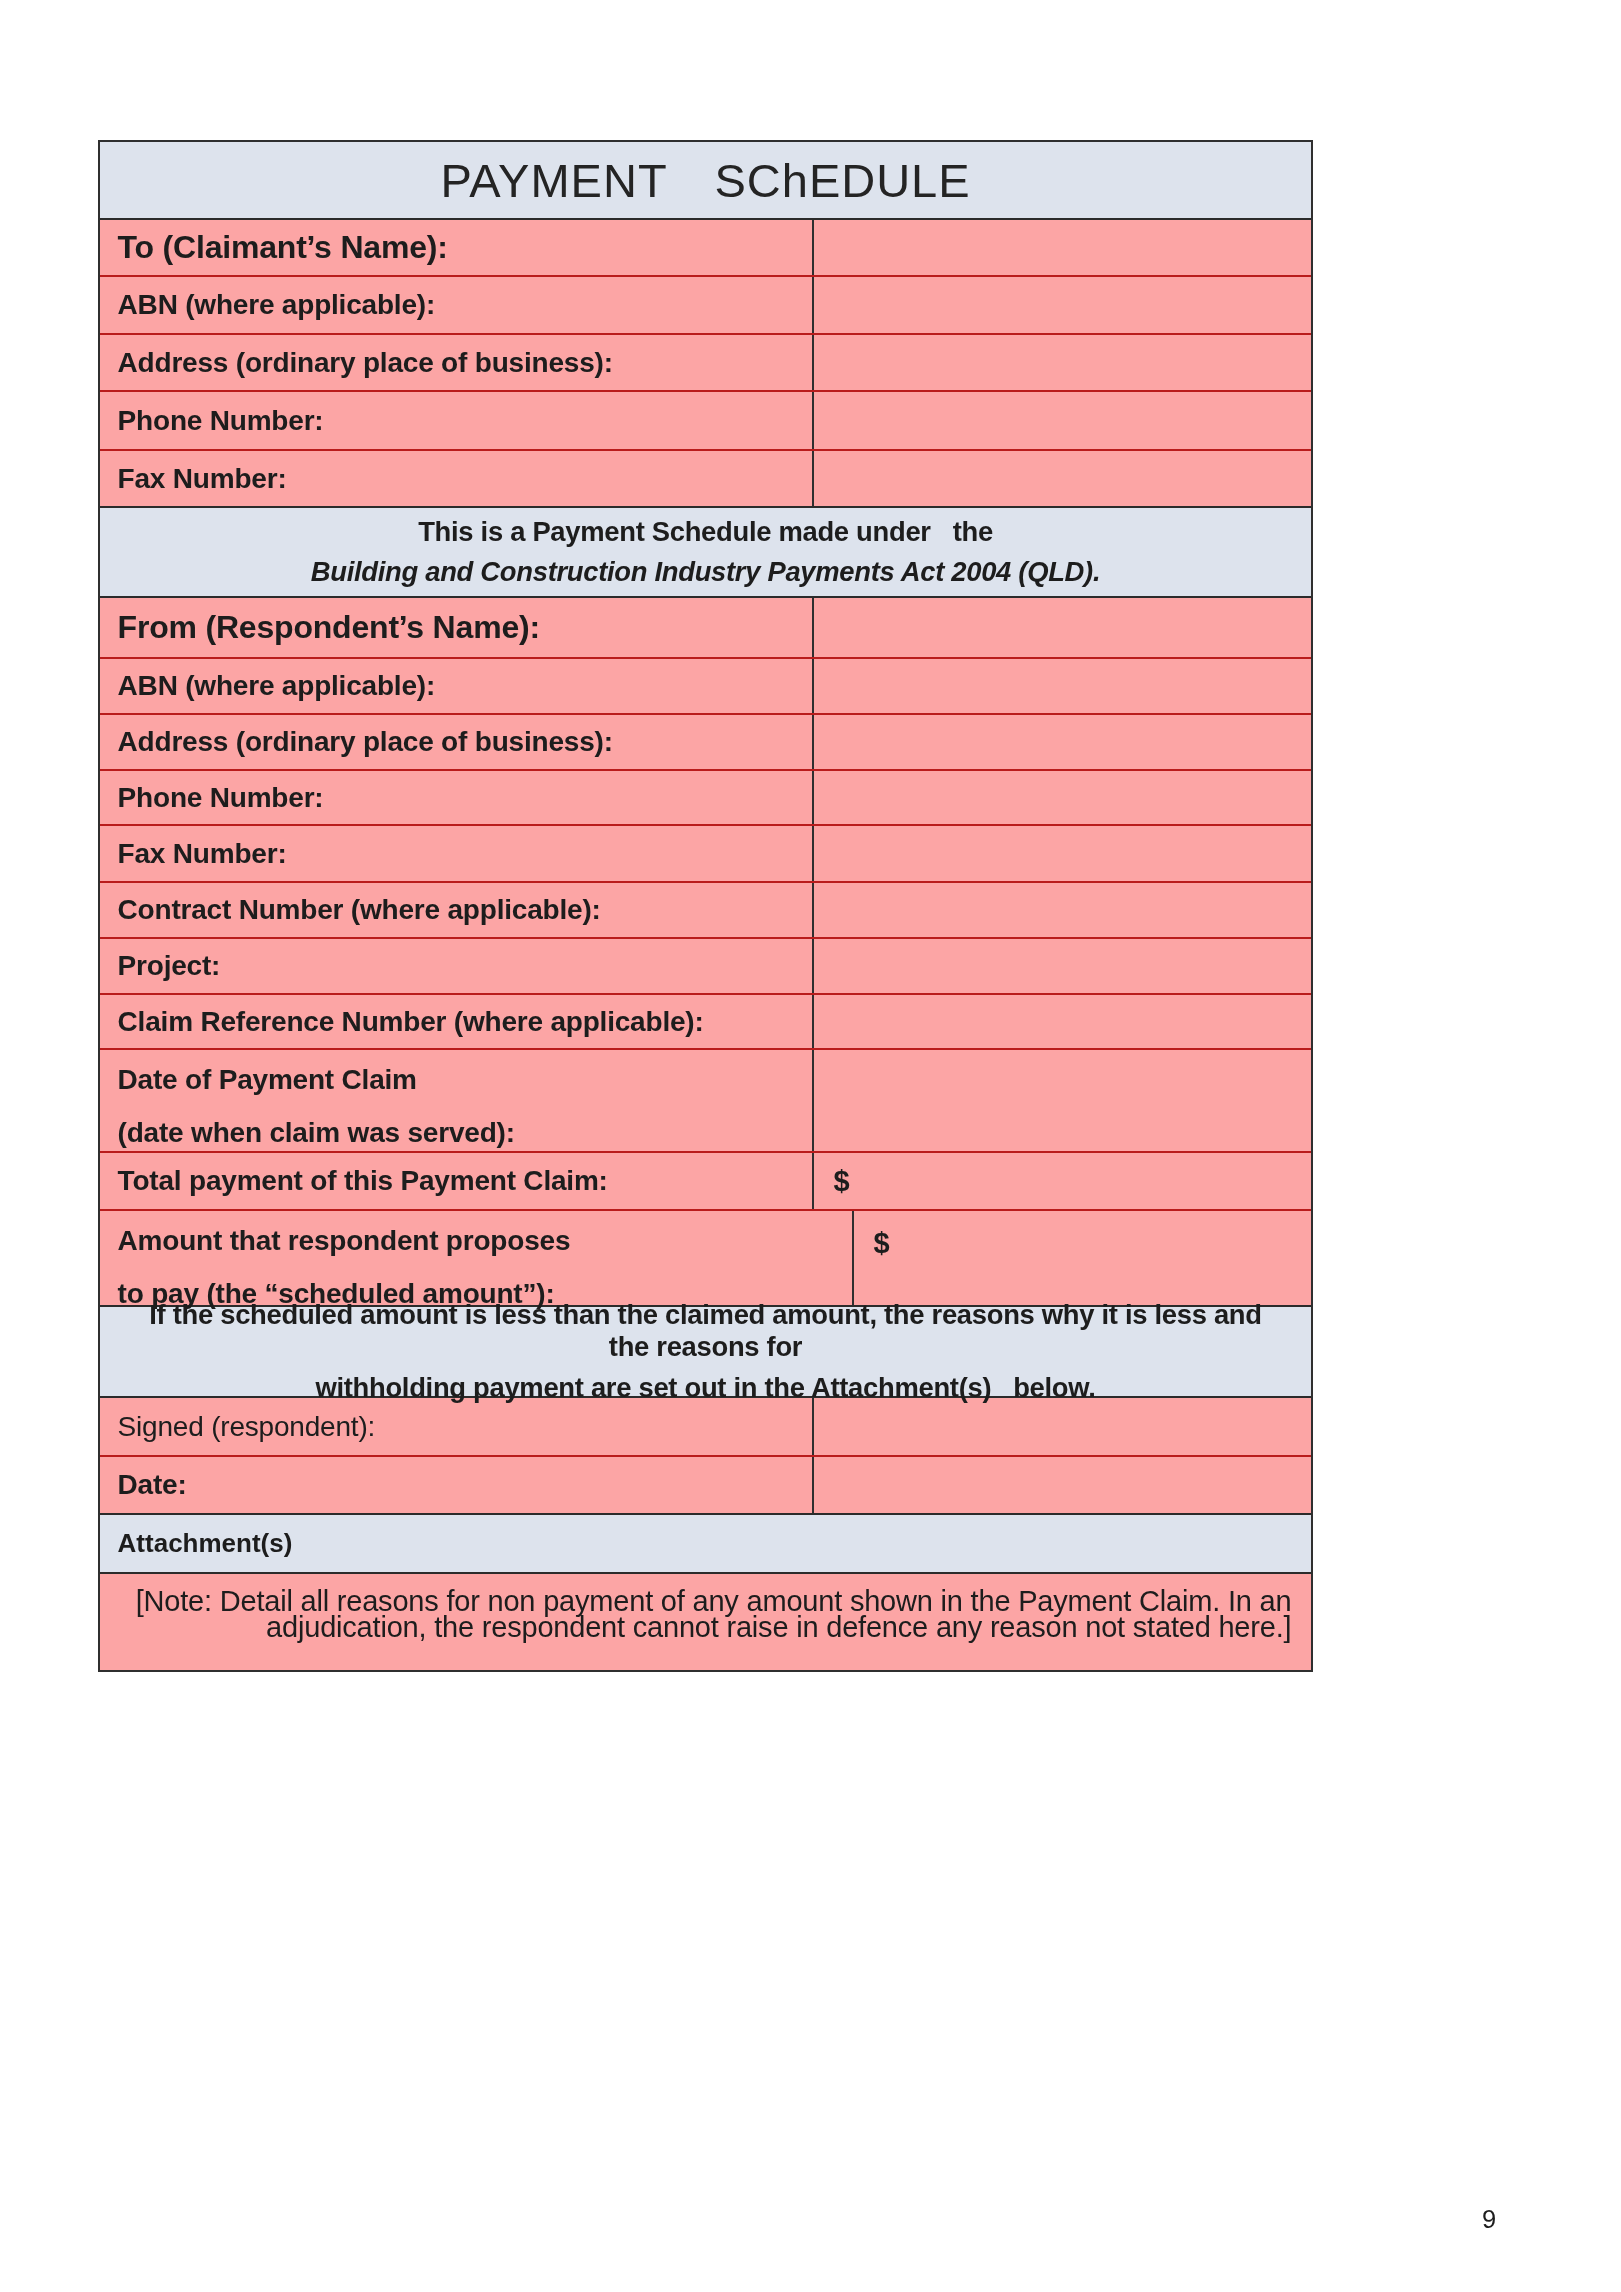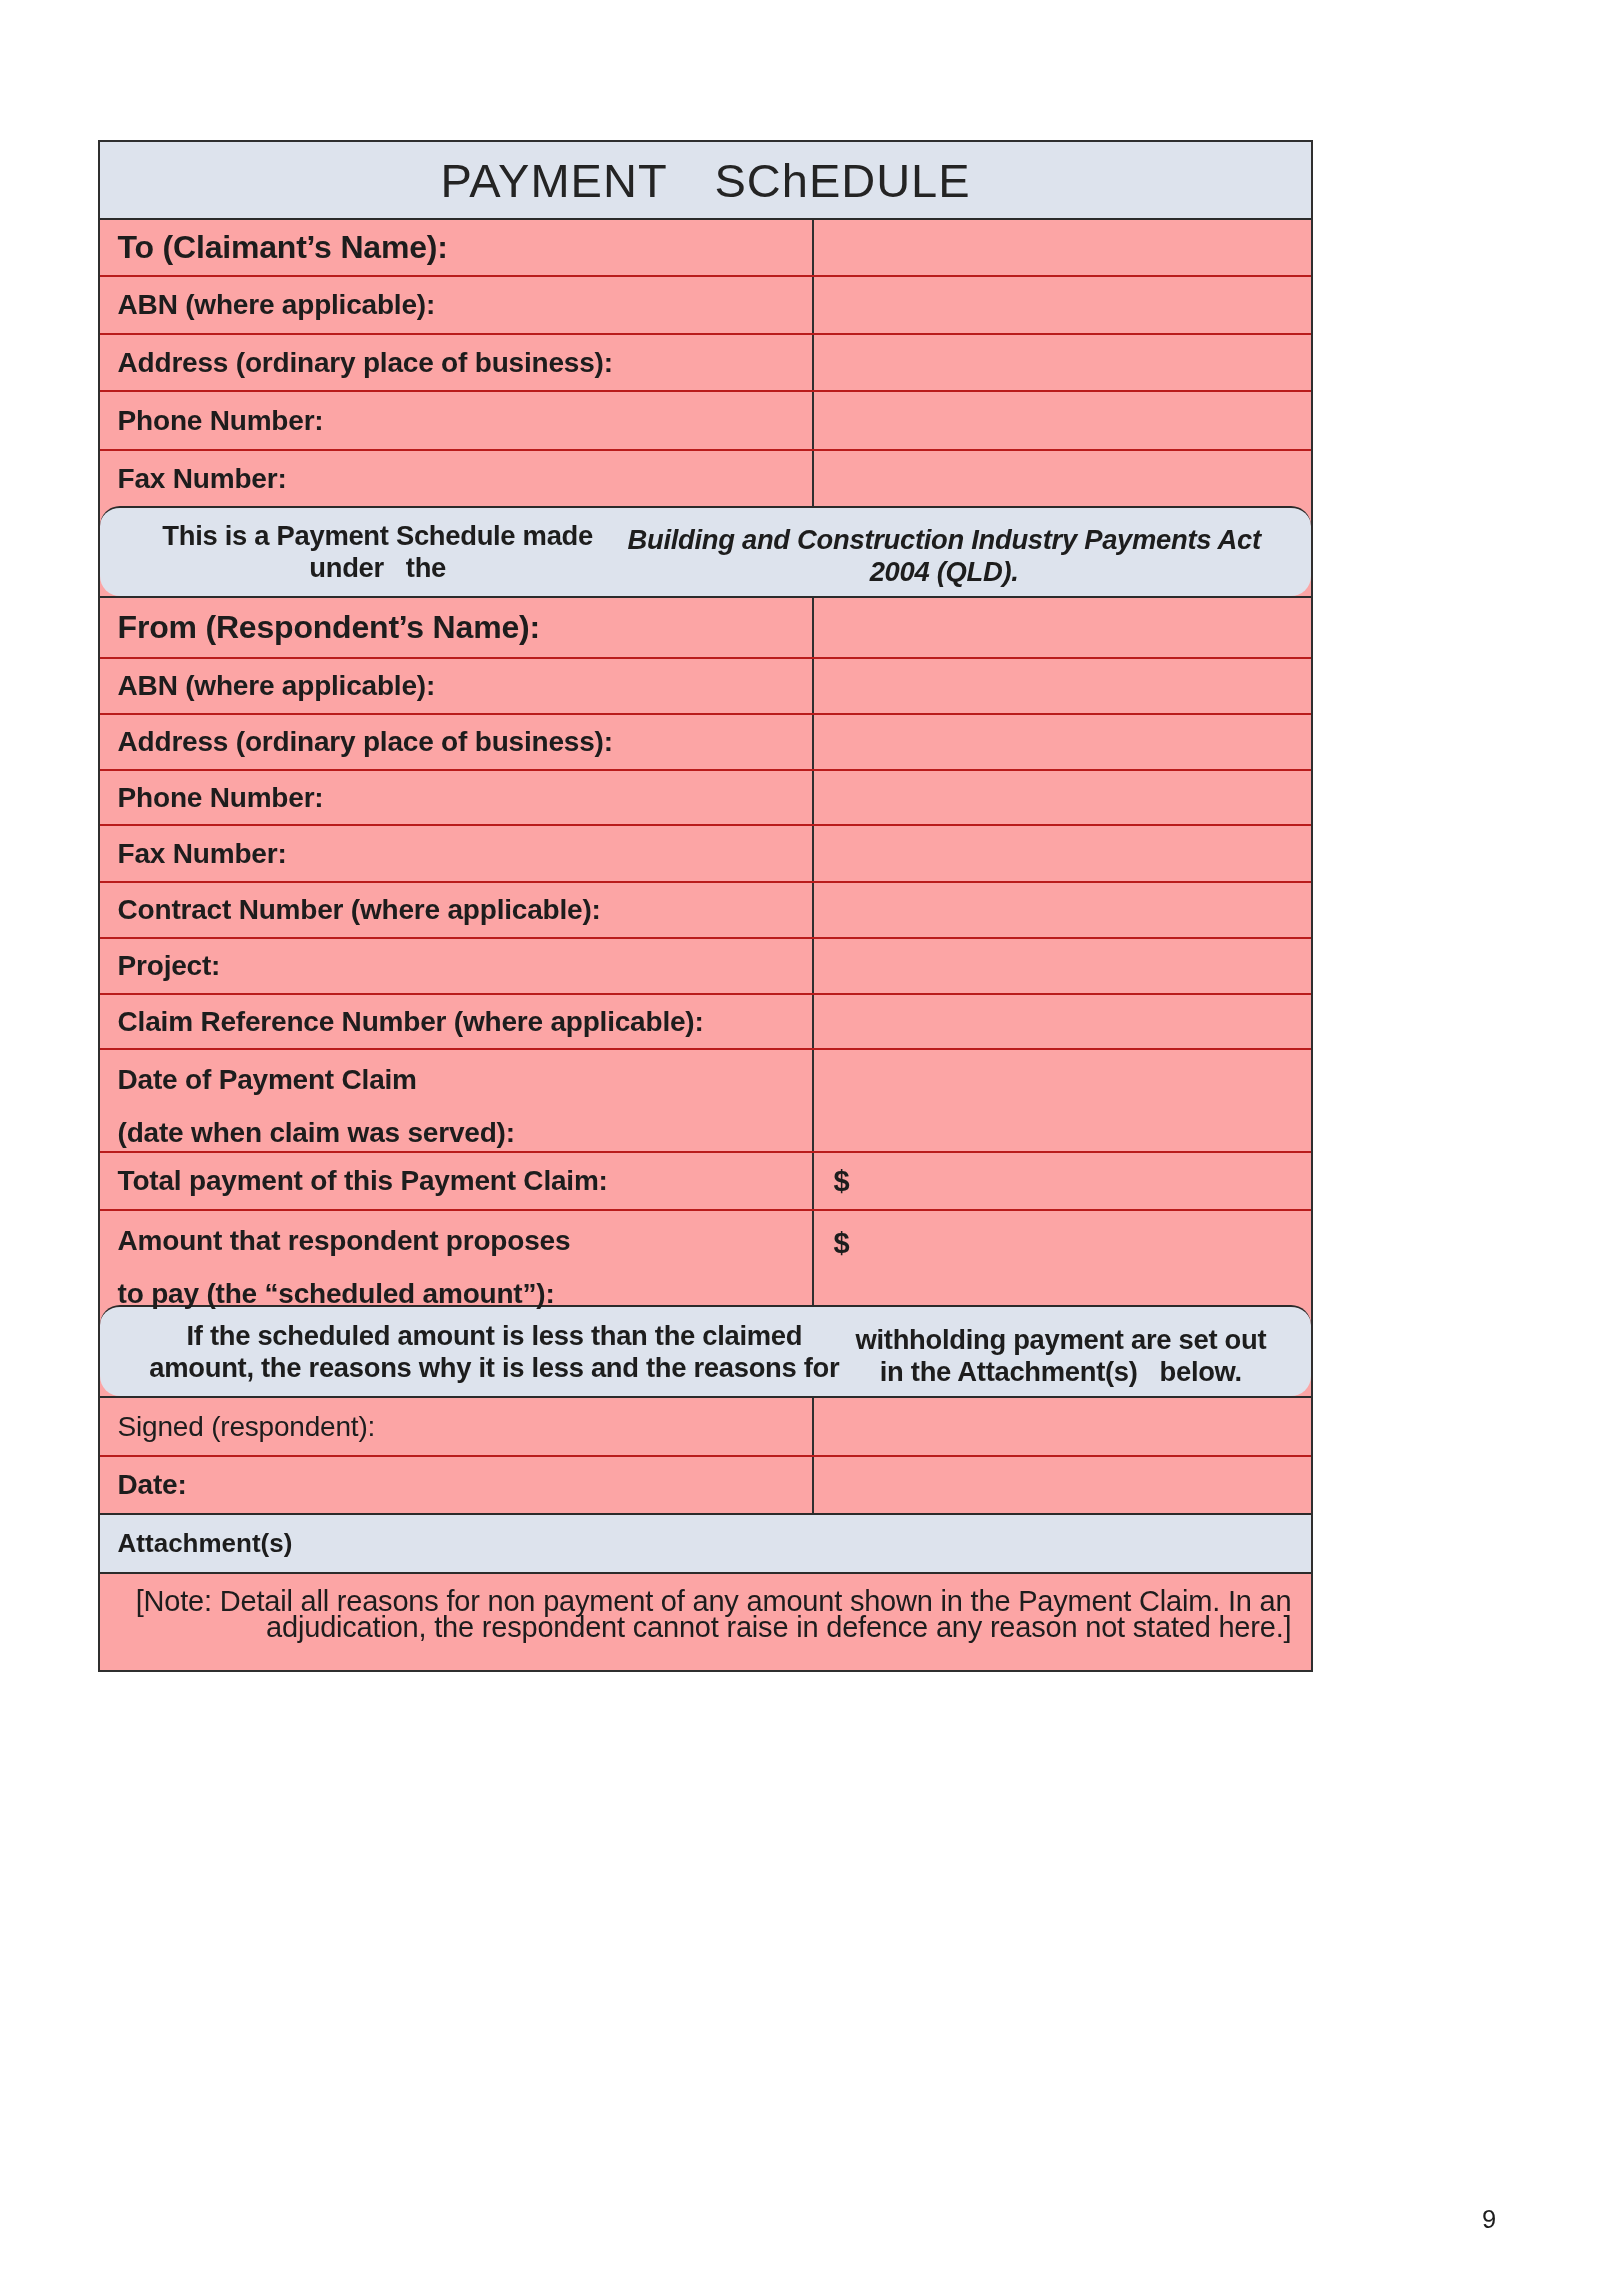--- a/index.html
+++ b/index.html
@@ -45,25 +45,24 @@
     font-size: 29px;
   }
   .cell-label.bold-label { font-size: 32px; font-weight: bold; letter-spacing: -0.2px; }
 
   .two-line { justify-content: flex-start; padding-top: 13.7px; }
   .two-line span + span { margin-top: 21.6px; }
   .top-align { justify-content: flex-start; padding-top: 15.7px; }
 
   
   .banner-row {
-    align-items: center; justify-content: center;
+    flex-direction: column; align-items: center; justify-content: center;
     text-align: center;
     font-weight: bold; font-size: 27.4px; letter-spacing: -0.3px;
     padding: 0 39px;
-    border-radius: 20px;
   }
   .banner-row .line2 { margin-top: 8.8px; }
   .banner-row .italic { font-style: italic; }
 
   
   .section-header-row {
     align-items: center;
     padding-left: 17.6px;
     font-weight: bold; font-size: 26px;
   }
@@ -81,21 +80,21 @@
   .h80  { height: 76px; }
   .h58  { height: 57px; }
   .h59  { height: 58px; }
   .h60  { height: 59px; }
   .h62  { height: 61px; }
   .h57  { height: 56px; }
   .h56  { height: 55px; }
   .h68  { height: 67px; }
   .h92  { height: 90px; }
   .h93  { height: 91px; }
-  .h98  { height: 96px; }
+  .h98  { height: 96px; gap: 40px; }
   .h100 { height: 98px; }
   .h105 { height: 103px; }
 
   .page-number {
     position: absolute;
     left: 1482px; top: 2205px;
     font-size: 25.5px; color: #1d1d1d;
   }
 </style>
 </head>

